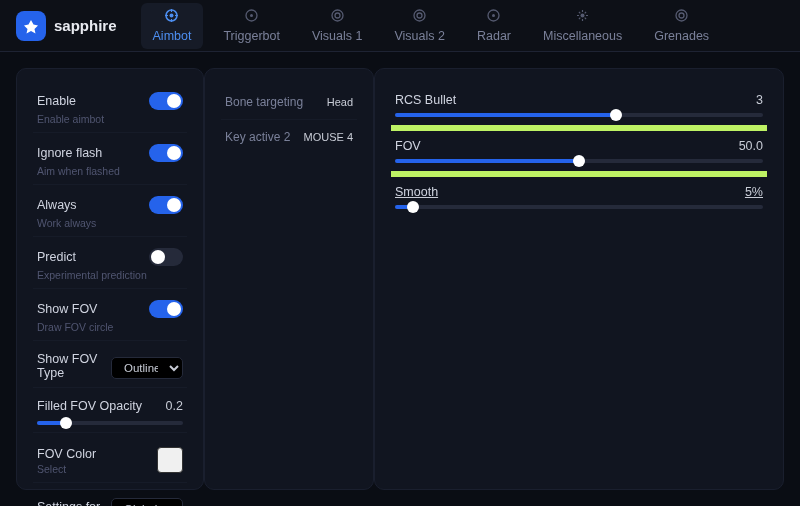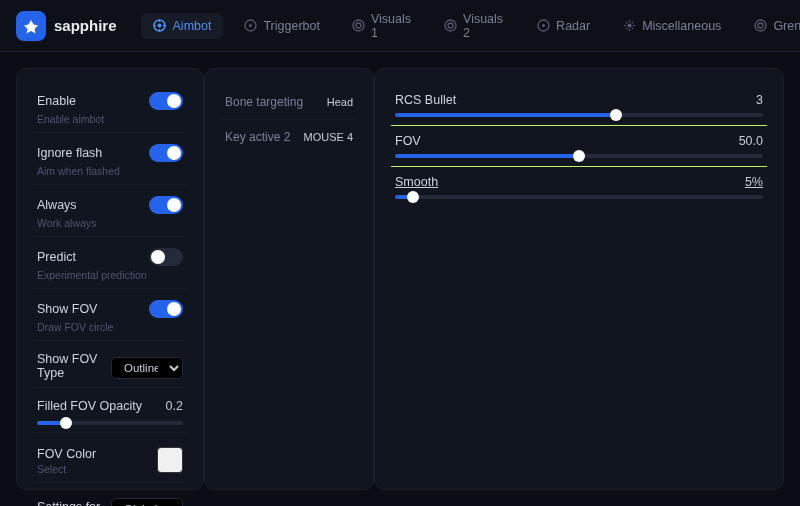--- a/index.html
+++ b/index.html
@@ -49,20 +49,21 @@
       display: flex;
       align-items: center;
       gap: 6px;
       padding: 6px 12px;
       border-radius: 6px;
       font-size: 12.5px;
       color: #7a8099;
       cursor: pointer;
       user-select: none;
       transition: background 0.15s;
+      flex-direction: column;
     }
     .nav-item.active {
       background: #161b27;
       color: #4d8ef0;
     }
     .nav-icon {
       width: 14px;
       height: 14px;
       display: inline-flex;
       align-items: center;
@@ -221,21 +222,21 @@
       font-size: 11px;
       color: #c8ccd6;
     }
 
     
     .right-panel {
       flex: 1;
     }
     .rcs-row {
       padding: 8px 4px;
-      border-bottom: 1px solid #bef264;
+      border-bottom: 6px solid #bef264;
     }
     .rcs-row:last-child { border-bottom: none; text-decoration: underline; }
     .rcs-header {
       display: flex;
       justify-content: space-between;
       align-items: center;
       margin-bottom: 6px;
     }
     .rcs-label {
       font-size: 12.5px;

